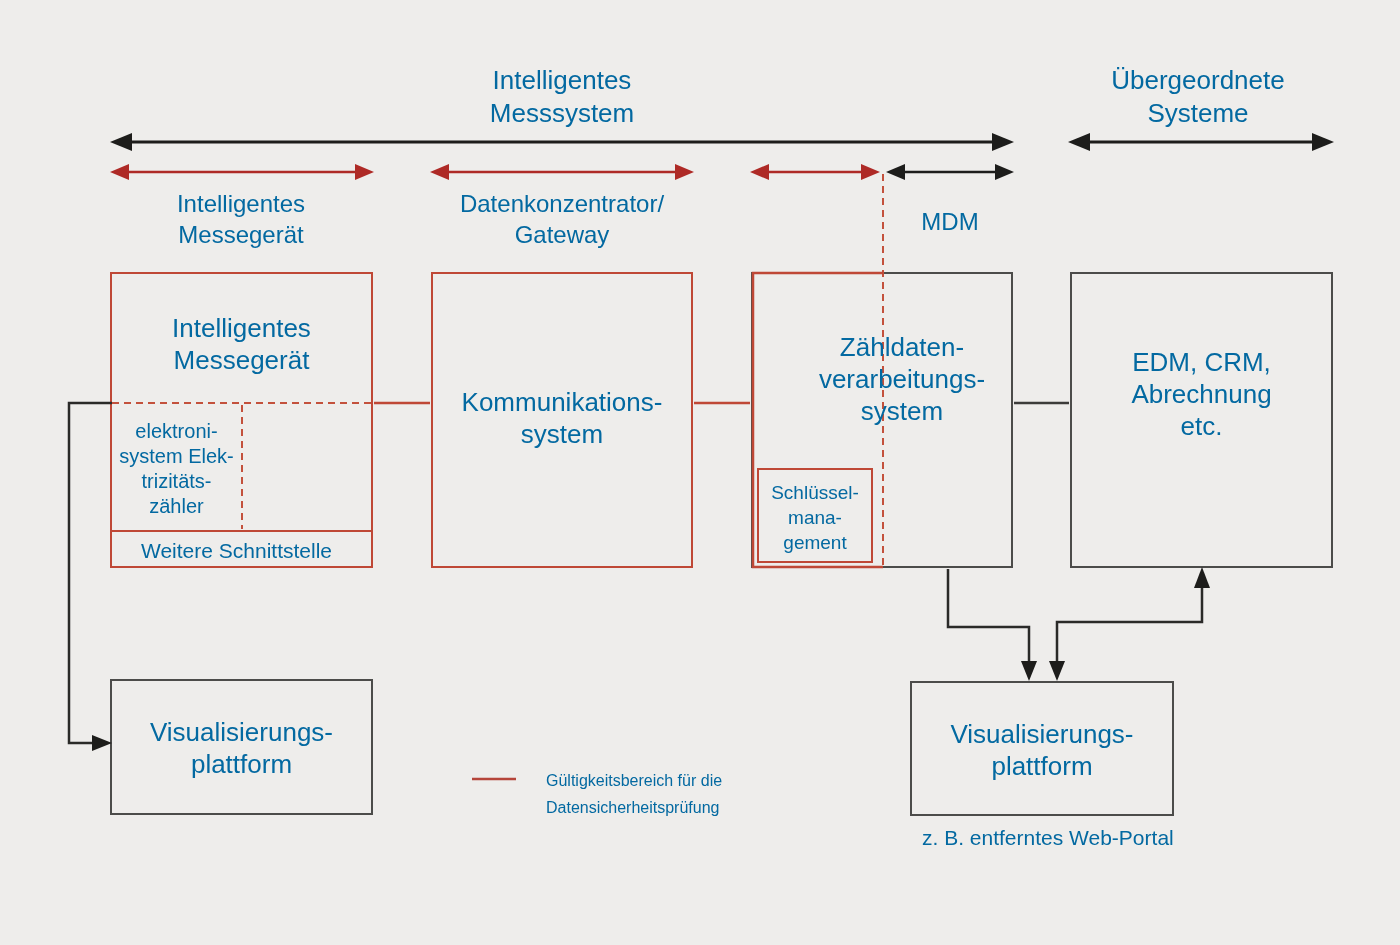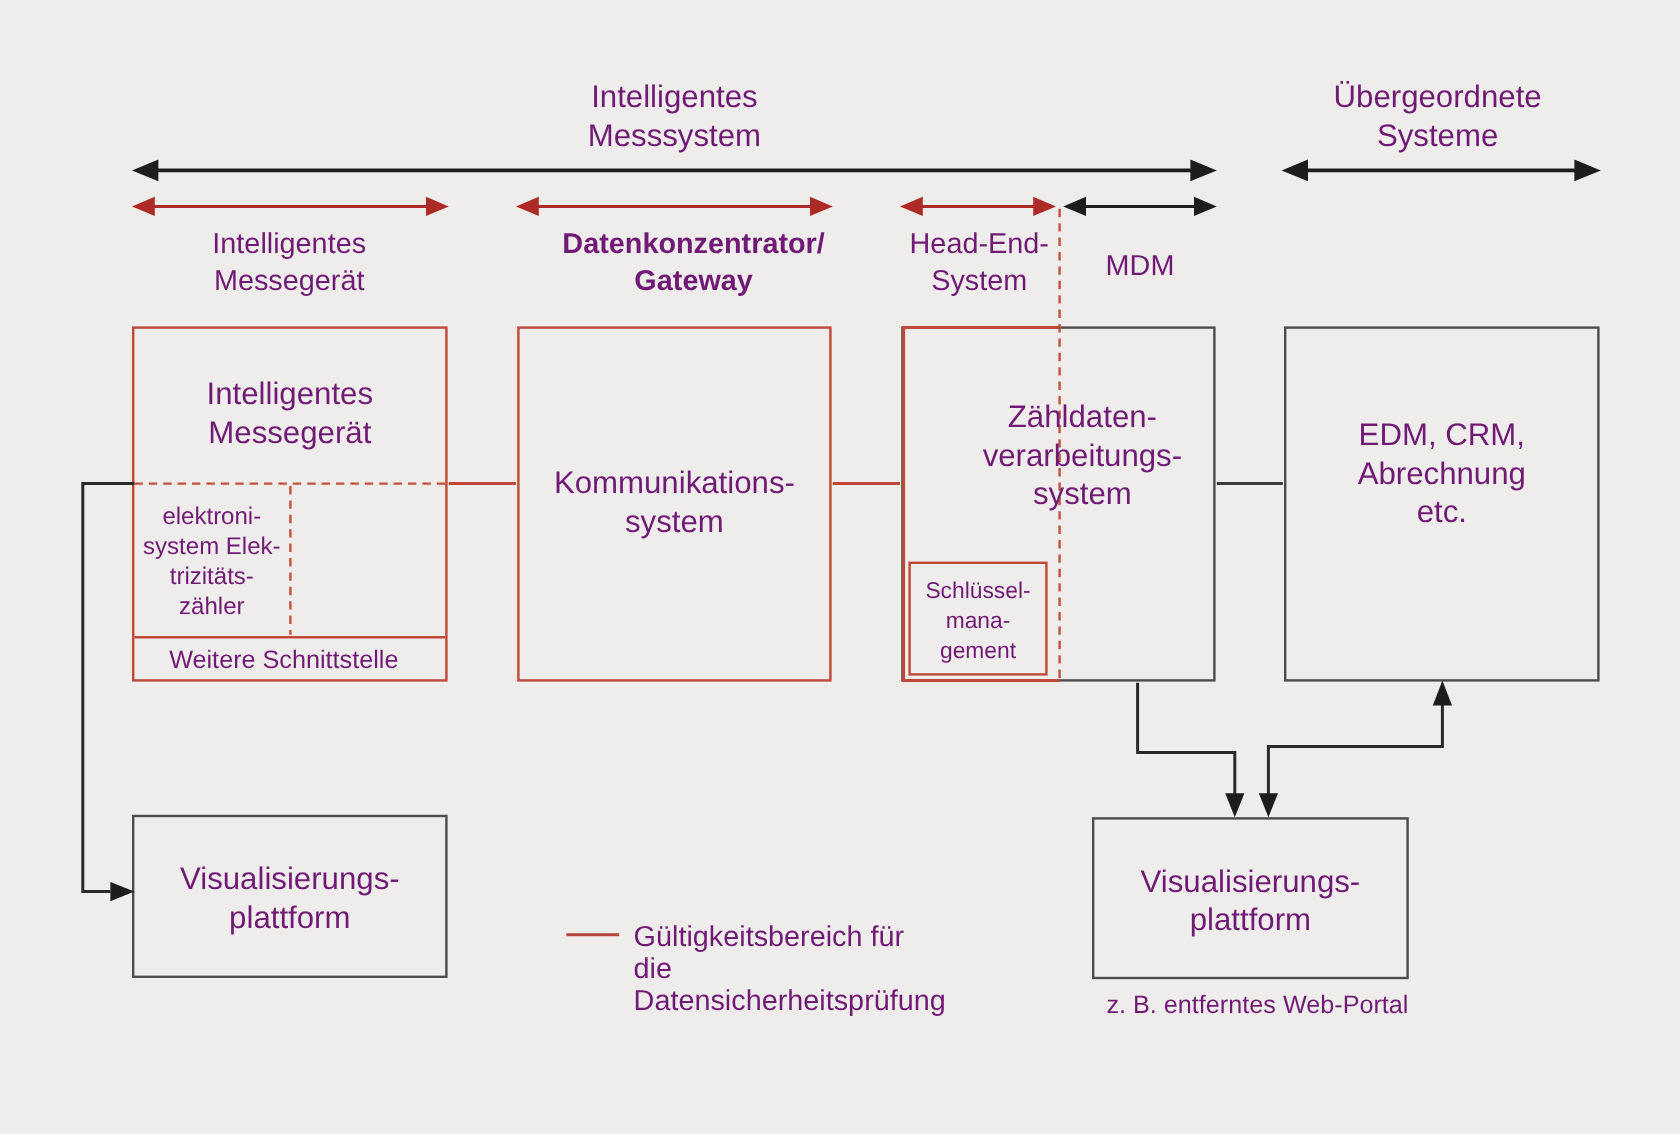--- a/index.html
+++ b/index.html
@@ -2,31 +2,31 @@
 <html><head>
 <meta charset="utf-8">
 <style>
   html,body{margin:0;padding:0;}
   body{background:#eeedeb;font-family:"Liberation Sans", sans-serif;}
   .stage{position:relative;width:1400px;height:945px;background:#eeedeb;overflow:hidden;color:#474745;}
   .layer{position:absolute;left:0;top:0;z-index:2;}
   .box{position:absolute;z-index:1;background:transparent;box-sizing:border-box;}
   .box.red{border:2px solid #bf4836;}
   .box.dark{border:2px solid #4c4c4a;}
-  .txt{position:absolute;z-index:3;white-space:pre-line;color:#701a75;}
+  .txt{position:absolute;z-index:3;white-space:pre-line;color:#0369a1;}
   .center{text-align:center;}
   .left{text-align:left;}
   .fs-title{font-size:26px;line-height:33px;}
   .fs-seg{font-size:24px;line-height:31px;}
   .fs-box{font-size:26px;line-height:32px;}
   .fs-sub{font-size:20px;line-height:25px;}
   .fs-strip{font-size:21px;line-height:25px;}
   .fs-key{font-size:19px;line-height:25px;}
   .fs-cap{font-size:21px;line-height:28px;}
-  .fs-leg{font-size:24px;line-height:27px;}
+  .fs-leg{font-size:16px;line-height:27px;margin-left:18px;}
 </style>
 </head>
 <body>
 
 <div class="stage">
 
   <svg class="layer" width="1400" height="945" viewBox="0 0 1400 945">
 
     <g>
       <line x1="130" y1="142" x2="994" y2="142" stroke="#1d1d1b" stroke-width="3"></line>
@@ -105,24 +105,22 @@
   <div class="box red" style="left:757px;top:468px;width:116px;height:95px;"></div>
   <div class="box dark" style="left:110px;top:679px;width:263px;height:136px;"></div>
   <div class="box dark" style="left:910px;top:681px;width:264px;height:135px;"></div>
 
   <div class="txt center fs-title" style="left:412px;top:64px;width:300px;">Intelligentes
 Messsystem</div>
   <div class="txt center fs-title" style="left:1048px;top:64px;width:300px;">Übergeordnete
 Systeme</div>
   <div class="txt center fs-seg" style="left:91px;top:188px;width:300px;">Intelligentes
 Messegerät</div>
-  <div class="txt center fs-seg" style="left:428px;top:188px;width:300px;font-weight:bold;">Datenkonzentrator/
+  <div class="txt center fs-seg" style="left:412px;top:188px;width:300px;">Datenkonzentrator/
 Gateway</div>
-  <div class="txt center fs-seg" style="left:716px;top:188px;width:200px;">Head-End-
-System</div>
   <div class="txt center fs-seg" style="left:875px;top:190px;width:150px;margin-top:16px;">MDM</div>
 
   <div class="txt center fs-box" style="left:111px;top:312px;width:261px;">Intelligentes
 Messegerät</div>
   <div class="txt center fs-sub" style="left:112px;top:419px;width:129px;">elektroni-
 system Elek-
 trizitäts-
 zähler</div>
   <div class="txt center fs-strip" style="left:112px;top:538px;width:249px;">Weitere Schnittstelle</div>
 

